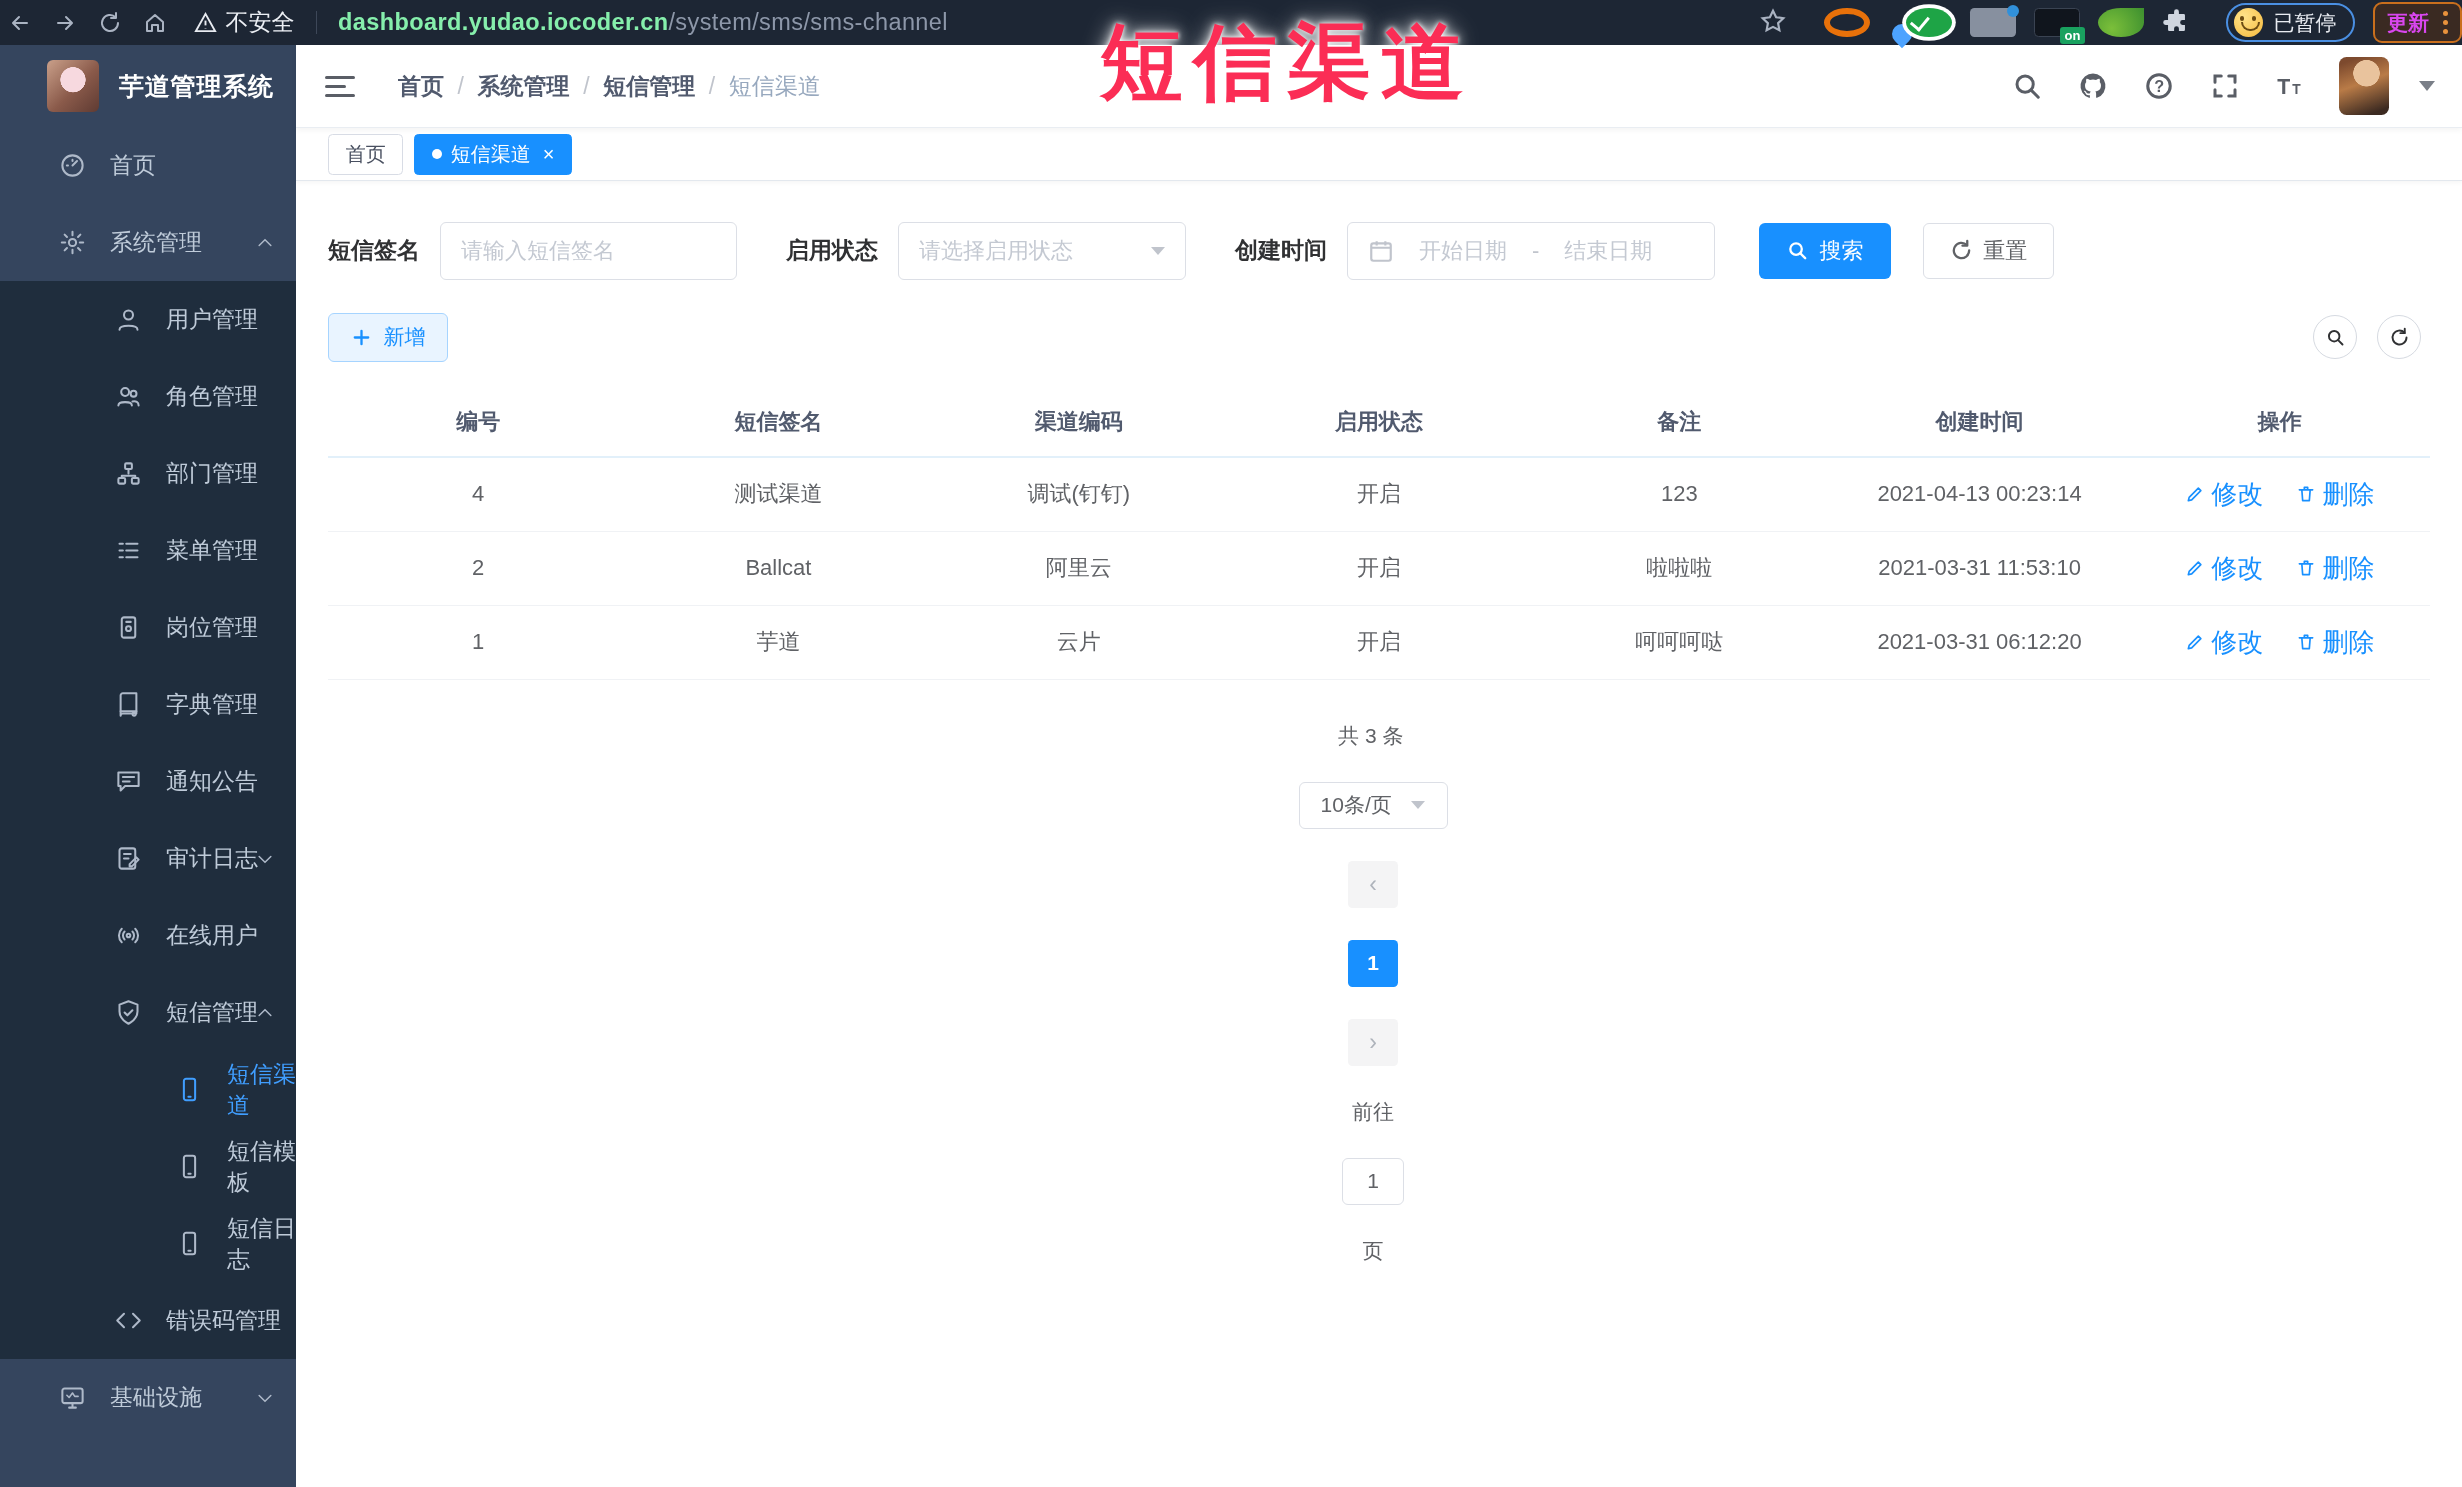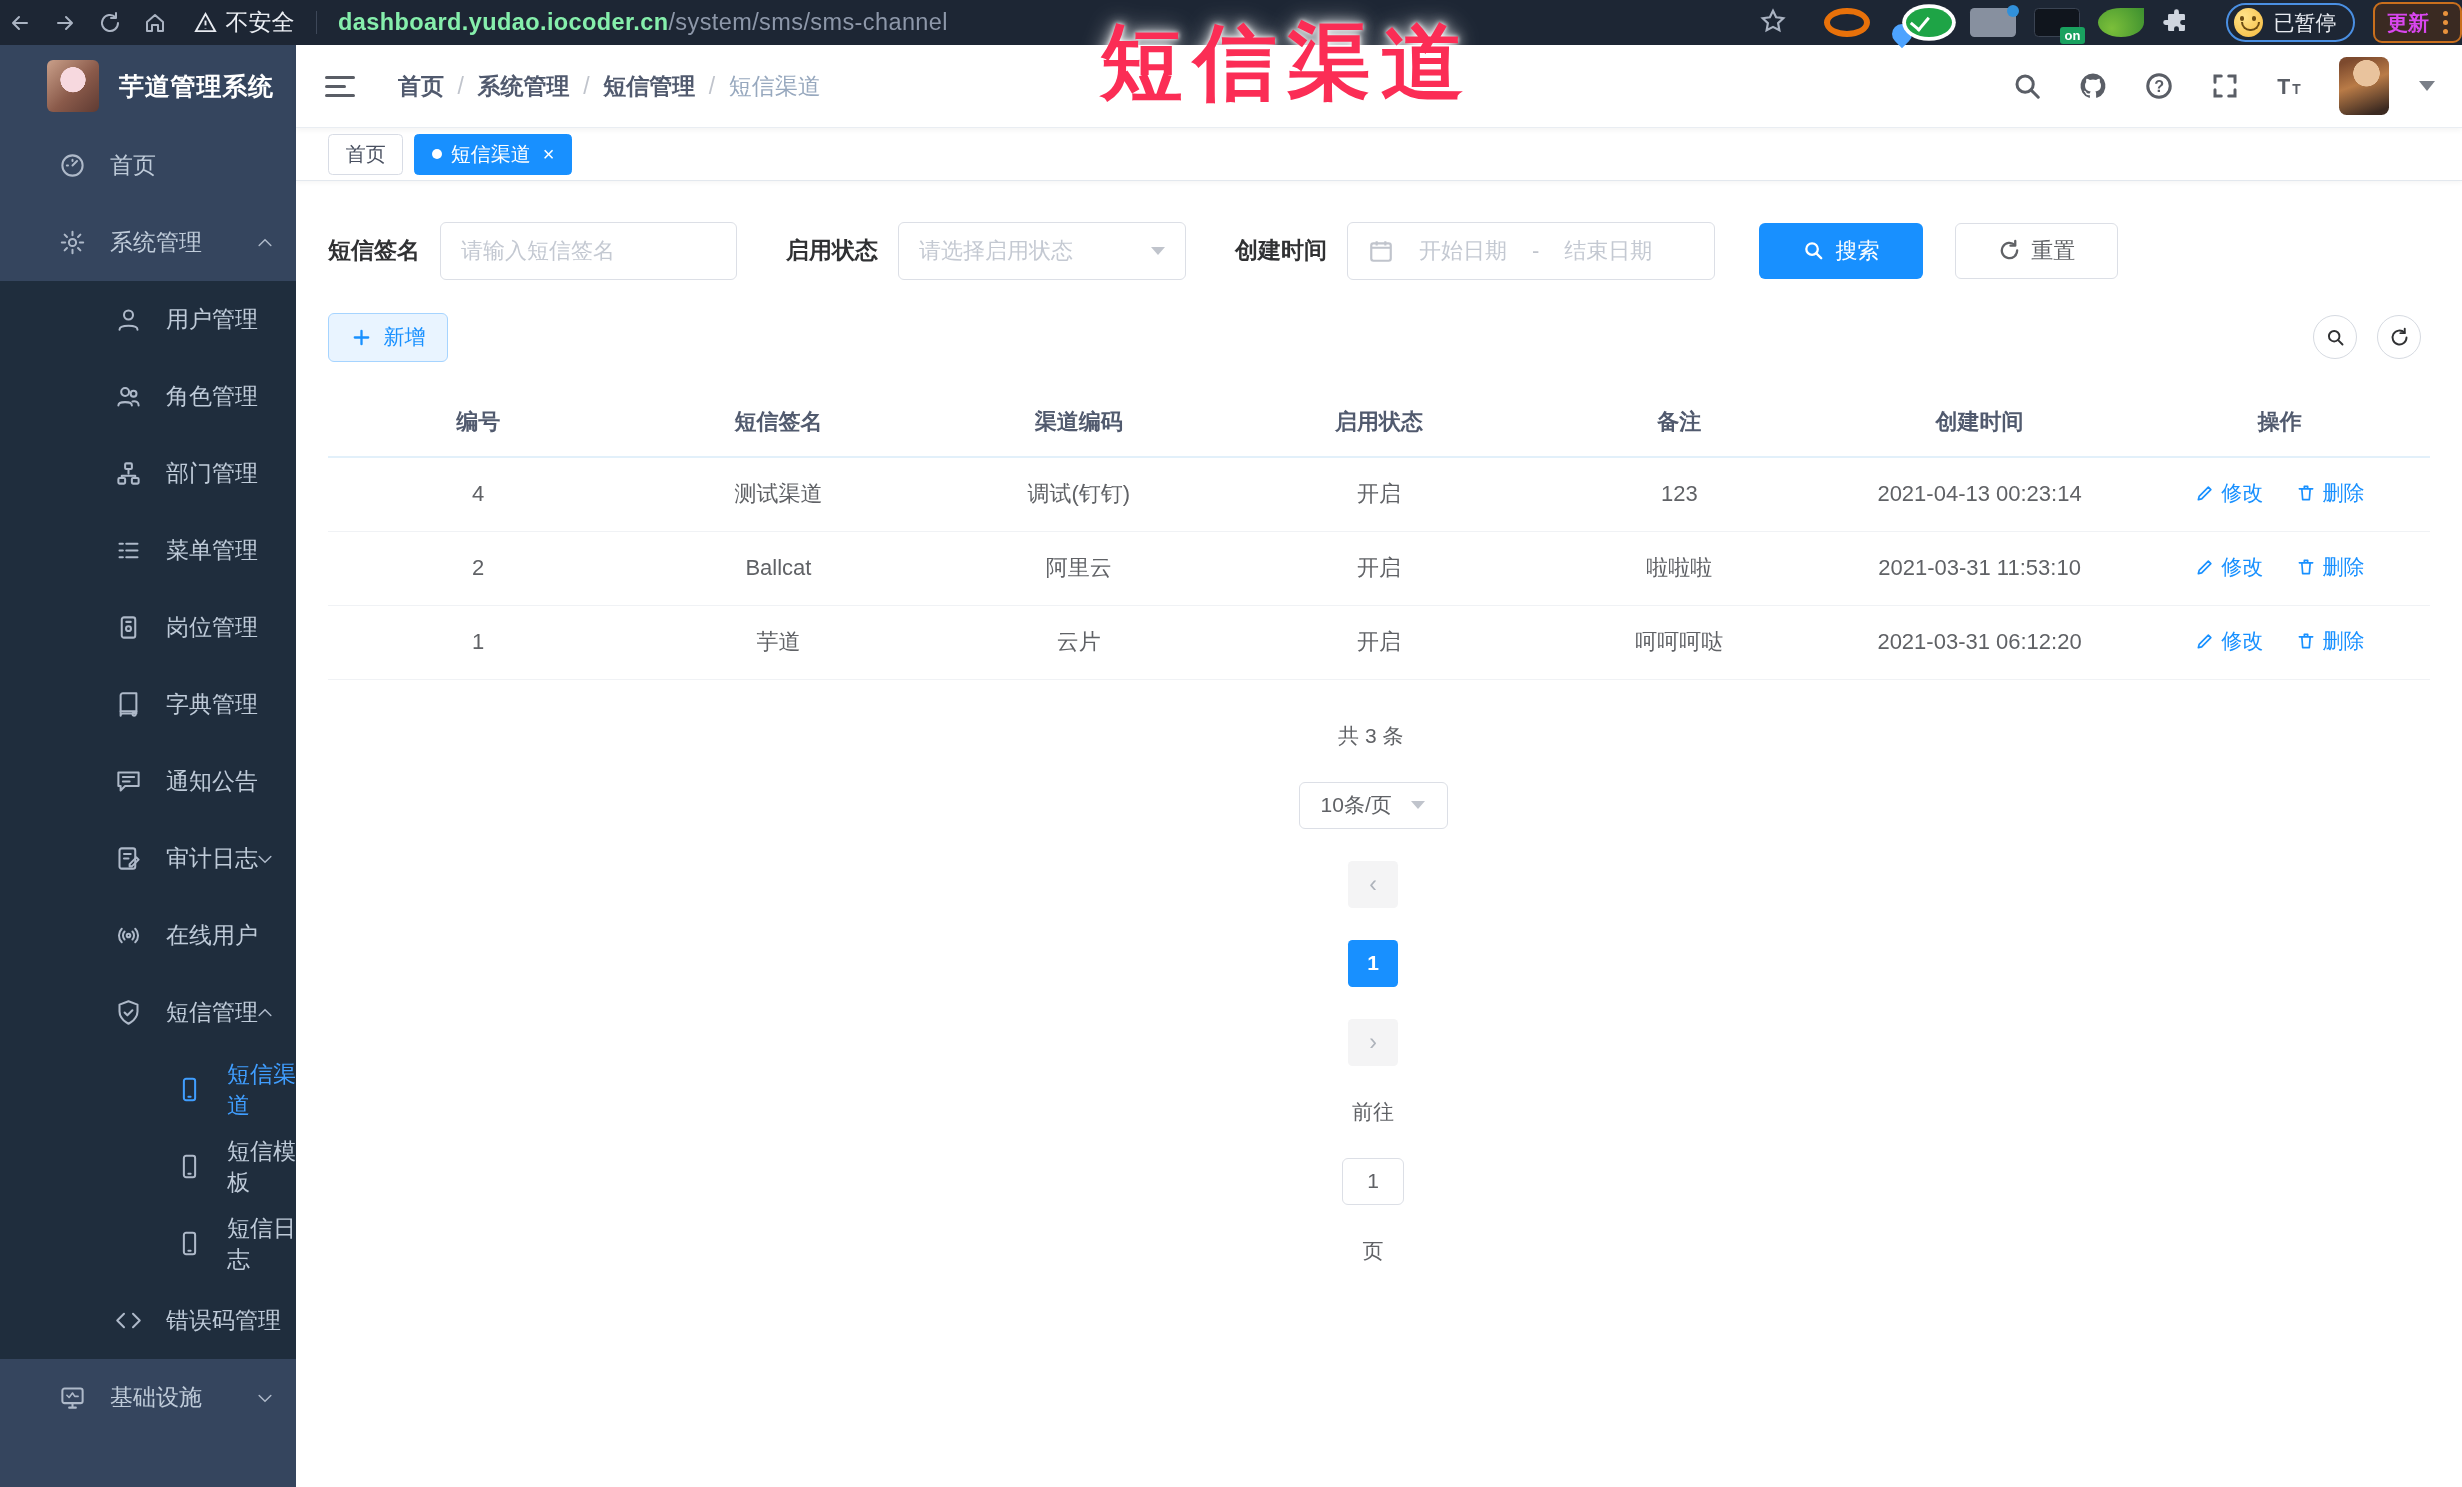--- a/index.html
+++ b/index.html
@@ -98,40 +98,40 @@
   .inp{ height:58px; border:1.5px solid #dcdfe6; border-radius:6px; background:#fff; display:flex; align-items:center; padding:0 20px; }
   .inp input{ border:none; outline:none; width:100%; font-size:22px; color:#606266; background:transparent; font-family:inherit;}
   .inp input::placeholder{ color:#c4c9d2;}
   .w-sign{ width:297px; margin-right:49px;}
   .w-status{ width:288px; margin-right:49px; justify-content:space-between;}
   .sel-caret{ width:0;height:0;border-left:7.6px solid transparent;border-right:7.6px solid transparent;border-top:8.3px solid #c0c4cc; margin-left:9px;}
   .date-range{ width:368px; gap:12px; margin-right:44px;}
   .date-range svg{ width:26px;height:26px; stroke:#c0c4cc; stroke-width:2; fill:none; flex:0 0 auto;}
   .date-range input{ text-align:center; width:114px;}
   .range-sep{ color:#c0c4cc; font-size:22px;}
-  .btn{ height:56px; border-radius:6px; display:inline-flex; align-items:center; gap:10.6px; padding:0 42px; font-size:22px; cursor:pointer; border:1.5px solid transparent; white-space:nowrap;}
+  .btn{ height:56px; border-radius:6px; display:inline-flex; align-items:center; gap:10.6px; padding:0 26px; font-size:22px; cursor:pointer; border:1.5px solid transparent; white-space:nowrap;}
   .btn svg{ width:23px;height:23px; stroke-width:2.4; fill:none; stroke-linecap:round; stroke-linejoin:round;}
   .btn-primary{ background:#1890ff; color:#fff;}
   .btn-primary svg{ stroke:#fff;}
   .btn-plain{ background:#fff; color:#606266; border-color:#dcdfe6; margin-left:32px;}
   .btn-plain svg{ stroke:#606266;}
   .toolbar-row{ display:flex; align-items:center; justify-content:space-between; margin-top:33px;}
   .btn-add{ height:49px; background:#e9f4ff; border-color:#a6d4ff; color:#1890ff; font-size:21px; padding:0 21px;}
   .btn-add svg{ stroke:#1890ff;}
   .tool-circles{ display:flex; gap:20px; padding-right:9px;}
   .circle-btn{ width:44px;height:44px;border-radius:50%; border:1.5px solid #d6dae1; background:#fff; display:flex; align-items:center; justify-content:center; cursor:pointer;}
   .circle-btn svg{ width:21px;height:21px; stroke:#303133; stroke-width:2.2; fill:none; stroke-linecap:round;}
   
   .table{ margin-top:26px; width:100%;}
   .t-row{ display:flex; align-items:center;}
   .t-head{ height:70px; border-bottom:2.3px solid #e2f0fa;}
   .t-head .t-cell{ font-weight:bold; color:#515a6e;}
   .t-cell{ flex:1; text-align:center; font-size:22px; color:#606266;}
   .t-body-row{ height:74px; border-bottom:1.5px solid #f0f2f5;}
-  .op-link{ color:#1890ff; display:inline-flex; align-items:center; gap:6px; cursor:pointer; font-size:21px;}
+  .op-link{ color:#1890ff; display:inline-flex; align-items:center; gap:6px; cursor:pointer; font-size:26px;}
   .op-link + .op-link{ margin-left:27px;}
   .op-link svg{ width:20px;height:20px; stroke:#1890ff; stroke-width:2; fill:none; stroke-linecap:round; stroke-linejoin:round;}
   
   .pagination{ display:flex; align-items:center; justify-content:flex-end; gap:32px; margin-top:42px; padding-right:12px; font-size:21px; color:#606266;flex-direction:column;}
   .pg-total{ margin-right:4.5px;}
   .pg-size{ width:149px; height:47px; border:1.5px solid #dcdfe6; border-radius:6px; display:flex; align-items:center; justify-content:center; gap:10.6px; cursor:pointer; color:#606266;}
   .pg-arrow{ width:50px;height:47px; background:#f4f4f5; border-radius:4.5px; display:flex; align-items:center; justify-content:center; font-size:23px; color:#aeb3bb; cursor:pointer;}
   .pg-num{ width:50px;height:47px; background:#1890ff; color:#fff; border-radius:4.5px; display:flex; align-items:center; justify-content:center; font-weight:bold; cursor:pointer;}
   .pg-goto-input{ width:62px; height:47px; border:1.5px solid #dcdfe6; border-radius:6px; text-align:center; font-size:21px; color:#606266; outline:none; font-family:inherit;}
   

